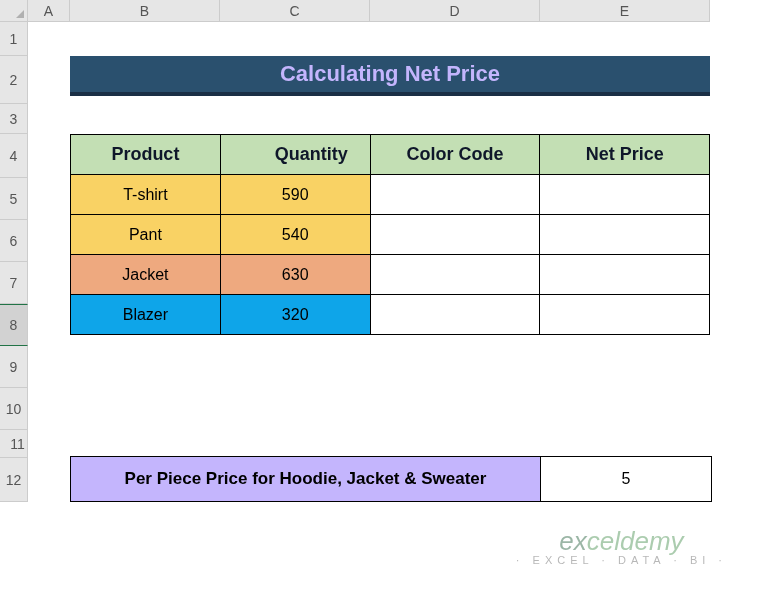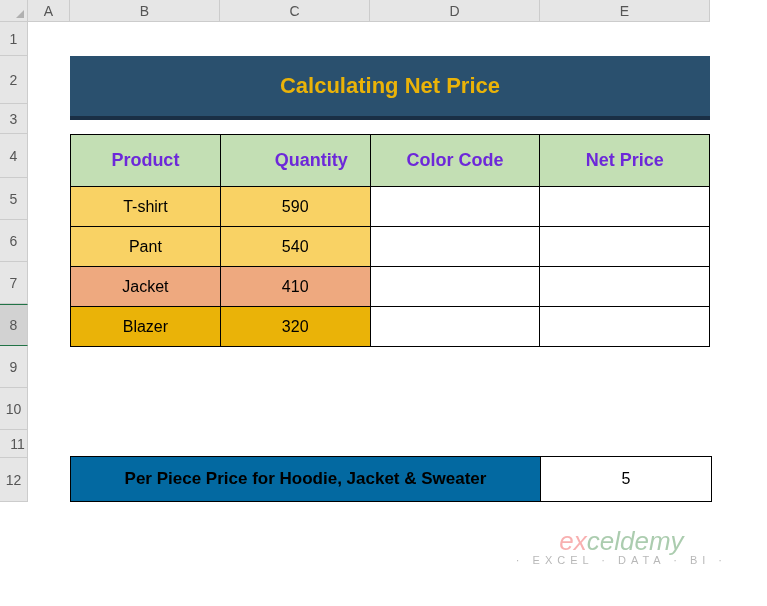--- a/index.html
+++ b/index.html
@@ -91,78 +91,78 @@
     .rh-12 { height: 44px; }
     .cells {
       position: relative;
       flex: 1;
     }
     .title-banner {
       position: absolute;
       left: 42px;
       top: 34px;
       width: 640px;
-      height: 64px;
+      height: 40px;
       background: #2a506e;
       border-bottom: 4px solid #1a2f45;
       display: flex;
       align-items: center;
       justify-content: center;
-      color: #eab308;
+      color: #c4b5fd;
       font-weight: bold;
       font-size: 22px;
     }
     .data-table {
       position: absolute;
       left: 42px;
       top: 112px;
       width: 640px;
       border-collapse: collapse;
     }
     .data-table th, .data-table td {
       border: 1.5px solid #000;
       text-align: center;
       vertical-align: middle;
     }
     .data-table th {
-      height: 52px;
+      height: 40px;
       font-size: 18px;
       font-weight: bold;
       background: #c3dfb4;
-      color: #6d28d9;
+      color: #0f172a;
     }
     .data-table td {
       height: 40px;
       font-size: 16px;
     }
     .col-B { width: 150px; }
     .col-C { width: 150px; padding-left: 32px; }
     .col-D { width: 170px; }
     .col-E { width: 170px; }
     .yellow { background: #f9d264; }
     .orange { background: #eea97f; }
-    .blue { background: #eab308; }
+    .blue { background: #0ea5e9; }
     .white { background: #fff; }
     .bottom-box {
       position: absolute;
       left: 42px;
       top: 434px;
       display: flex;
       border: 1.5px solid #000;
     }
     .bottom-label {
       width: 470px;
       height: 44px;
       display: flex;
       align-items: center;
       justify-content: center;
       font-weight: bold;
       font-size: 17px;
       border-right: 1.5px solid #000;
-      background: #0369a1;
+      background: #c4b5fd;
       text-align: right;
     }
     .bottom-value {
       width: 170px;
       display: flex;
       align-items: center;
       justify-content: center;
       font-size: 16px;
       background: #fff;
     }
@@ -173,21 +173,21 @@
       text-align: center;
       opacity: 0.42;
       font-family: Arial, sans-serif;
     }
     .wm-main {
       font-size: 26px;
       color: #3a8842;
       font-style: italic;
       letter-spacing: 0px;
     }
-    .wm-main .ex { color: #ef4444; font-style: italic; }
+    .wm-main .ex { color: #14532d; font-style: italic; }
     .wm-sub {
       font-size: 11px;
       color: #555;
       letter-spacing: 5px;
       margin-top: -3px;
     }
   </style>
 </head>
 <body>
 
@@ -233,21 +233,21 @@
           <td class="white"></td>
         </tr>
         <tr>
           <td class="yellow">Pant</td>
           <td class="yellow">540</td>
           <td class="white"></td>
           <td class="white"></td>
         </tr>
         <tr>
           <td class="orange">Jacket</td>
-          <td class="orange">410</td>
+          <td class="orange">630</td>
           <td class="white"></td>
           <td class="white"></td>
         </tr>
         <tr>
           <td class="blue">Blazer</td>
           <td class="blue">320</td>
           <td class="white"></td>
           <td class="white"></td>
         </tr>
       </tbody>

